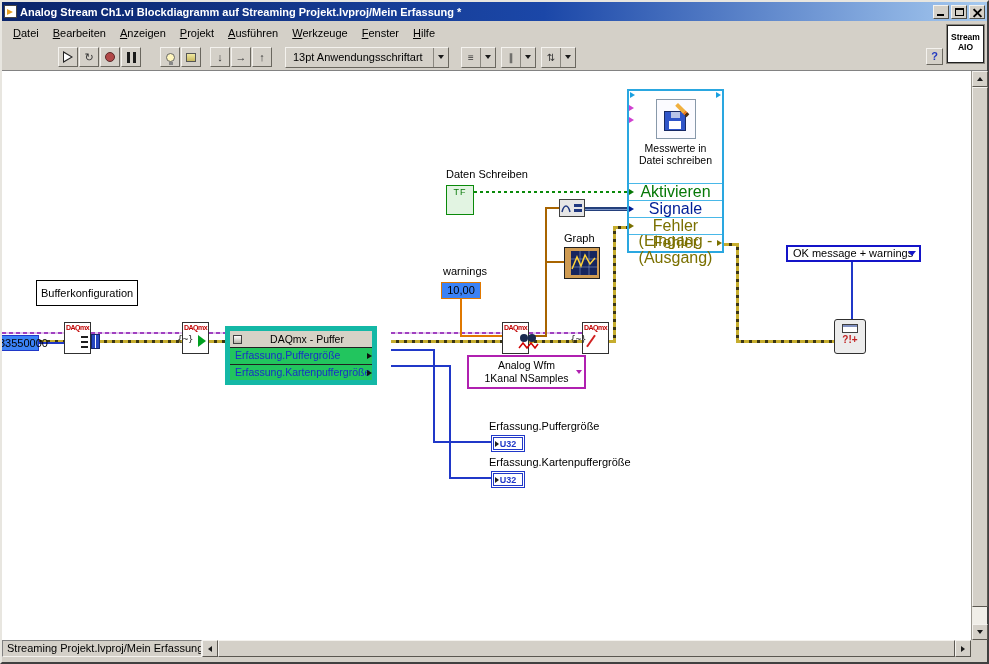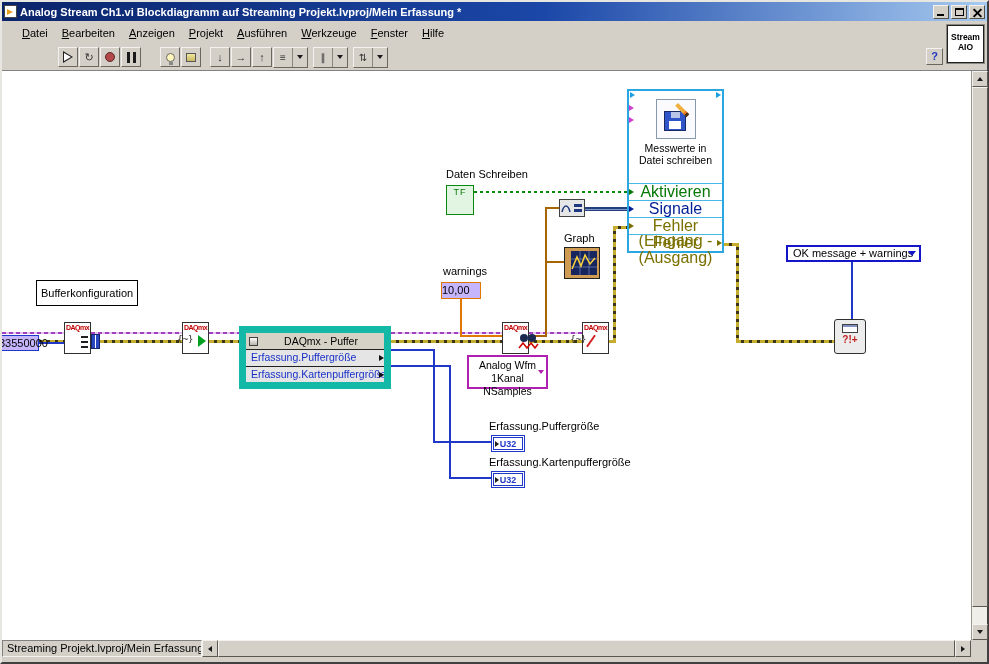--- a/index.html
+++ b/index.html
@@ -11,21 +11,21 @@
   .appico::after{content:"";position:absolute;left:2px;top:3px;border-left:6px solid #e8a020;border-top:3px solid transparent;border-bottom:3px solid transparent}
   .tititle{font-size:11px;font-weight:bold;white-space:nowrap;overflow:hidden;flex:1}
   .winbtns{display:flex;gap:2px;margin-right:2px;flex:none}
   .wbtn{width:16px;height:14px;background:#d4d0c8;border:1px solid;border-color:#f4f2ee #50504a #50504a #f4f2ee;position:relative}
   .g-min{position:absolute;left:3px;bottom:2px;width:7px;height:2px;background:#000}
   .g-max{position:absolute;left:3px;top:2px;width:9px;height:8px;border:1px solid #000;border-top-width:2px}
   .g-x{position:absolute;left:3px;top:2px;width:9px;height:9px}
   .g-x::before,.g-x::after{content:"";position:absolute;left:-1px;top:4px;width:11px;height:2px;background:#000}
   .g-x::before{transform:rotate(45deg)}.g-x::after{transform:rotate(-45deg)}
   
-  .menubar{position:absolute;left:0;top:19px;width:985px;height:23px;display:flex;align-items:center;padding-left:13px;background:#d4d0c8}
+  .menubar{position:absolute;left:0;top:19px;width:985px;height:23px;display:flex;align-items:center;padding-left:4px;background:#d4d0c8}
   .mitem{font-size:11px;padding:3px 7px;color:#000}
   .mitem::first-letter{text-decoration:underline}
   
   .toolbar{position:absolute;left:0;top:42px;width:985px;height:27px;background:#d4d0c8;border-bottom:1px solid #828282;display:flex;align-items:center;padding-left:56px}
   .tb{width:20px;height:20px;margin-right:1px;background:#d4d0c8;border:1px solid;border-color:#f4f2ee #6a675f #6a675f #f4f2ee;display:flex;align-items:center;justify-content:center;flex:none;font-size:11px;color:#333}
   .i-run{position:relative;width:0;height:0;border-left:10px solid #222;border-top:6px solid transparent;border-bottom:6px solid transparent}
   .i-run::after{content:"";position:absolute;left:-9px;top:-4px;border-left:7px solid #fff;border-top:4px solid transparent;border-bottom:4px solid transparent}
   .i-abort{width:10px;height:10px;border-radius:50%;background:#b24848;border:1px solid #5a2a2a}
   .i-pause{width:9px;height:11px;border-left:3px solid #1a1a1a;border-right:3px solid #1a1a1a}
   .i-bulb{width:9px;height:9px;border-radius:50%;background:#fff6bd;border:1px solid #666;position:relative}
@@ -49,41 +49,41 @@
   .werrv{position:absolute;width:3px;background:repeating-linear-gradient(0deg,#c6ad2e 0 5px,#3a3514 5px 8px)}
   .wnum{position:absolute;height:2px;background:#2038c8}
   .wnumv{position:absolute;width:2px;background:#2038c8}
   .wbool{position:absolute;height:2px;background:repeating-linear-gradient(90deg,#0a8a0a 0 3px,transparent 3px 6px)}
   .wdyn{position:absolute;height:4px;background:repeating-linear-gradient(0deg,#24407c 0 1px,#7e96c8 1px 2px,#24407c 2px 4px)}
   .worange{position:absolute;height:2px;background:#e07800}
   .worangev{position:absolute;width:2px;background:#e07800}
   .wwave{position:absolute;height:2px;background:#a86400}
   .wwavev{position:absolute;width:2px;background:#a86400}
   
-  .const{position:absolute;background:#c4b5fd;font-size:11px;color:#000}
+  .const{position:absolute;background:#3b82f6;font-size:11px;text-align:center;color:#000}
   .b-blue{border:1px solid #2038c8}.b-orange{border:1px solid #e07800}
   .tfc{position:absolute;left:444px;top:114px;width:28px;height:30px;border:1px solid #0a8a0a;background:#e2f4e2;font-size:9px;font-weight:normal;color:#0a7a0a;text-align:center;line-height:13px;letter-spacing:1px}
   .combo{position:absolute;left:784px;top:174px;width:135px;height:17px;border:2px solid #1414c8;background:#fff;font-size:11px;line-height:13px;padding-left:5px;color:#000}
   .combo .arr{position:absolute;right:3px;top:4px;width:0;height:0;border-left:4px solid transparent;border-right:4px solid transparent;border-top:5px solid #1414c8}
-  .seltor{position:absolute;left:465px;top:284px;width:81px;height:34px;border:2px solid #b020b0;background:#fff;font-size:10.5px;line-height:13px;text-align:center;padding-top:2px;color:#000}
+  .seltor{position:absolute;left:465px;top:284px;width:119px;height:34px;border:2px solid #b020b0;background:#fff;font-size:10.5px;line-height:13px;text-align:center;padding-top:2px;color:#000}
   .seltor .arr{position:absolute;right:2px;top:13px;width:0;height:0;border-left:3px solid transparent;border-right:3px solid transparent;border-top:4px solid #b020b0}
   .u32{position:absolute;width:34px;height:17px;border:1px solid #2038c8;background:#fff;padding:1px}
   .u32 .in{display:flex;align-items:center;justify-content:center;border:1px solid #2038c8;height:100%;font-size:9px;font-weight:bold;color:#2038c8;position:relative}
   .u32 .arr{position:absolute;left:1px;top:3px;width:0;height:0;border-top:3px solid transparent;border-bottom:3px solid transparent;border-left:4px solid #202020}
   
   .dq{position:absolute;width:27px;height:32px;border:1px solid #303030;background:#fff;text-align:center}
   .dq .brand{display:block;font-size:7px;font-weight:bold;color:#c00000;line-height:9px;letter-spacing:-0.5px}
   .dq .art{position:relative;height:20px}
   .lines3{position:absolute;left:3px;top:4px;width:7px;height:12px;background:repeating-linear-gradient(0deg,#202020 0 2px,transparent 2px 5px)}
   .chip{position:absolute;left:13px;top:2px;width:9px;height:15px;background:linear-gradient(90deg,#2846c0 0 3px,#fff 3px 4px,#2846c0 4px 9px);border:1px solid #14246a}
   .tri-g{position:absolute;left:2px;top:3px;width:0;height:0;border-left:8px solid #00a020;border-top:6px solid transparent;border-bottom:6px solid transparent}
   .scr{position:absolute;right:2px;top:2px;font-size:9px;color:#202020;font-family:"DejaVu Sans Mono",monospace}
   .redline{position:absolute;right:4px;top:2px;width:2px;height:14px;background:#d02020;transform:rotate(35deg)}
   
-  .pn{position:absolute;left:237px;top:255px;width:152px;border:7px solid #14b8a6;background:#e5e5e5}
+  .pn{position:absolute;left:223px;top:255px;width:152px;border:5px solid #14b8a6;background:#22c55e}
   .pn .hd{height:17px;background:#d6d2c6;border-bottom:1px solid #202020;display:flex;align-items:center;font-size:10.5px;padding:0 3px;gap:3px;color:#000}
   .pn .pni{width:9px;height:9px;border:1px solid #404040;background:linear-gradient(#fff,#b8b4a8);flex:none}
   .pn .hd span{flex:1;text-align:center}
   .pn .pr{height:16px;line-height:15px;font-size:10.5px;color:#1830c8;padding-left:5px;position:relative;white-space:nowrap;overflow:hidden}
   .pn .pr + .pr{border-top:1px solid #202020}
   .stub{position:absolute;right:0;top:5px;width:0;height:0;border-top:3px solid transparent;border-bottom:3px solid transparent;border-left:5px solid #101010}
   
   .xvi{position:absolute;left:625px;top:18px;width:97px;height:164px;background:#fff;border:2px solid #2aa7e0}
   .xvi .icon{width:40px;height:40px;margin:8px auto 3px;border:1px solid #8899aa;position:relative;background:#fbfbff}
   .fd{position:absolute;left:7px;top:11px;width:22px;height:20px;background:#2f55c8;border:1px solid #182a64}
@@ -175,20 +175,26 @@
     <span class="gap8"></span>
     <span class="tb">
         <span>↓</span>
       </span>
     <span class="tb">
         <span>→</span>
       </span>
     <span class="tb">
         <span>↑</span>
       </span>
+    <span class="fontbox">
+      <span>13pt Anwendungsschriftart</span>
+      <span class="ddseg">
+          <i class="tri-d"></i>
+        </span>
+    </span>
     <span class="combo-sm">
       <span class="ic">≡</span>
       <span class="ddseg">
           <i class="tri-d"></i>
         </span>
     </span>
     <span class="combo-sm">
       <span class="ic">∥</span>
       <span class="ddseg">
           <i class="tri-d"></i>

